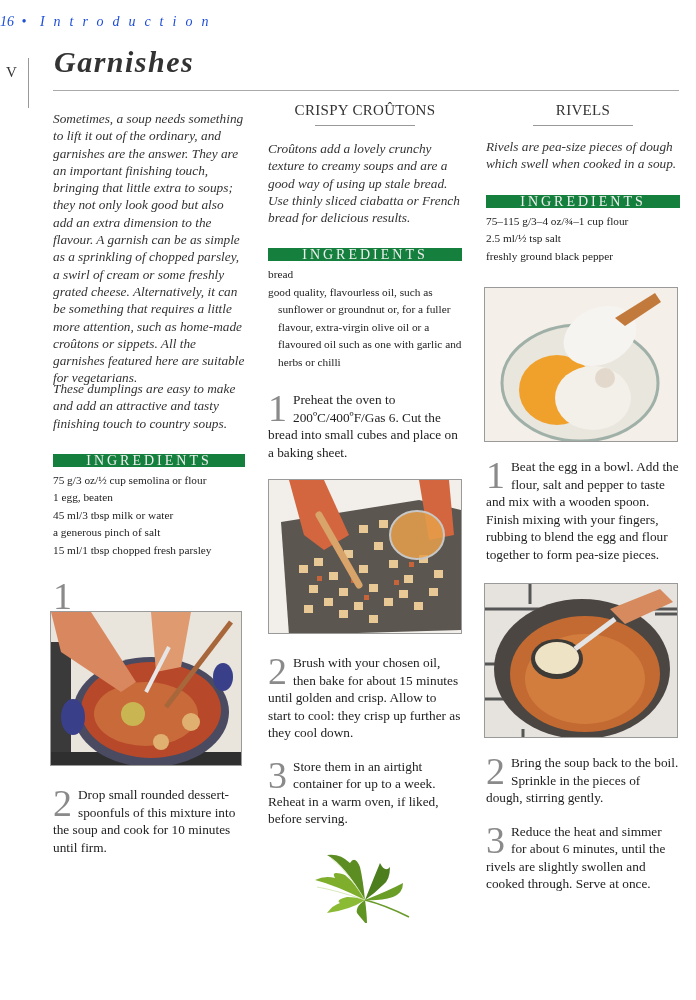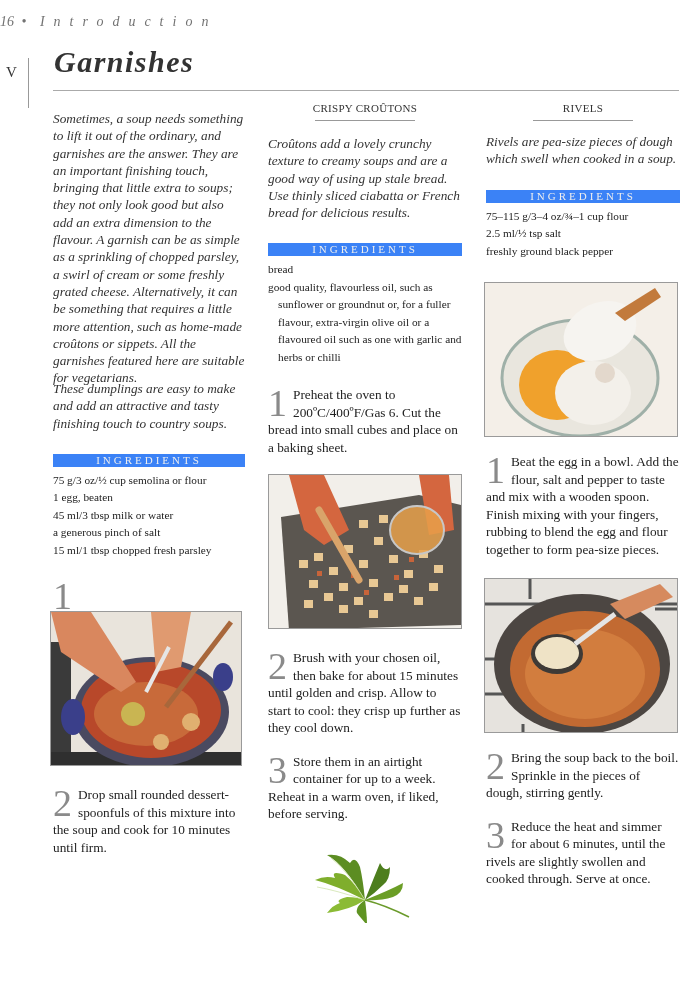--- a/index.html
+++ b/index.html
@@ -1,40 +1,40 @@
 <!DOCTYPE html>
 <html><head>
 <meta charset="utf-8">
 <style>
   * { box-sizing: border-box; margin: 0; padding: 0; }
   html, body { width: 696px; height: 1000px; background: #ffffff; overflow: hidden; }
   body { position: relative; font-family: "Liberation Serif", "DejaVu Serif", serif; color: #2a2a2a; }
 
-  .running-head { position: absolute; top: 14px; left: 0; font-size: 14px; font-style: italic; color: #737373; letter-spacing: 0; }
+  .running-head { position: absolute; top: 14px; left: 0; font-size: 14px; font-style: italic; color: #1d4ed8; letter-spacing: 0; }
   .running-head .pg { font-style: italic; }
   .running-head .dot { margin: 0 10px 0 4px; }
   .running-head .sect { letter-spacing: 9px; font-weight: normal; }
 
   .margin-letter { position: absolute; top: 64px; left: 6px; font-size: 15px; color: #333; }
   .margin-rule { position: absolute; top: 58px; left: 28px; width: 1px; height: 50px; background: #999; }
 
   .page-title { position: absolute; top: 45px; left: 54px; font-size: 30px; font-style: italic; letter-spacing: 1.5px; color: #333; }
   .title-rule { position: absolute; top: 90px; left: 53px; width: 626px; height: 1px; background: #aaa; }
 
   .col { position: absolute; top: 96px; }
   .col1 { left: 53px; width: 192px; }
   .col2 { left: 268px; width: 194px; }
   .col3 { left: 486px; width: 194px; }
 
   .intro { font-style: italic; font-size: 13.3px; line-height: 17.3px; color: #333; }
 
-  .sec-title { text-align: center; font-size: 11px; letter-spacing: 0.3px; color: #333; }
+  .sec-title { text-align: center; font-size: 15px; letter-spacing: 0.3px; color: #333; }
   .sec-rule { width: 100px; height: 1px; background: #999; margin: 6px auto 0; }
 
-  .ing-bar { background: #3b82f6; color: #eeeeee; font-size: 11px; letter-spacing: 3px; text-align: center; height: 13px; line-height: 13px; margin-bottom: 5px; }
+  .ing-bar { background: #15803d; color: #eeeeee; font-size: 14px; letter-spacing: 3px; text-align: center; height: 13px; line-height: 13px; margin-bottom: 5px; }
   .ing-list { list-style: none; font-size: 11.3px; line-height: 17.5px; color: #222; }
   .ing-list li.indent-cont { padding-left: 10px; text-indent: -10px; }
 
   .step { font-size: 13.3px; line-height: 17.5px; color: #222; }
   .step .num { float: left; font-size: 38px; line-height: 30px; color: #8a8a8a; margin: 2px 6px 0 0; font-weight: normal; }
 
   .photo { border: 1px solid #9a9a9a; position: relative; overflow: hidden; }
 
   .parsley { position: absolute; left: 305px; top: 845px; width: 118px; height: 78px; }
 </style>

